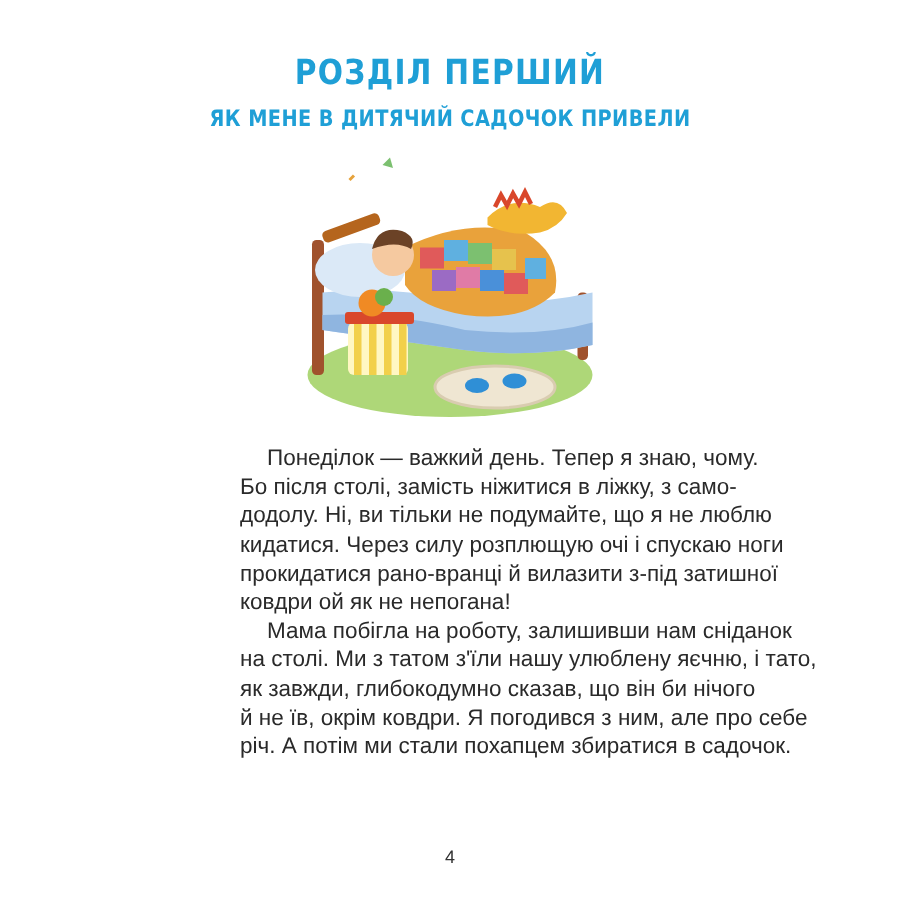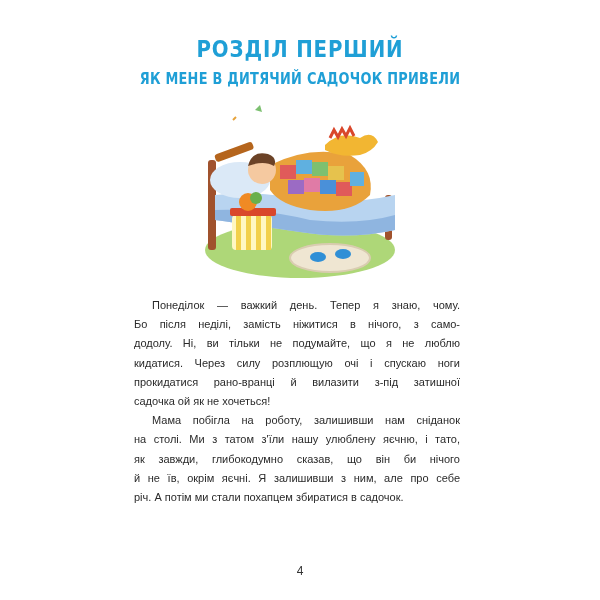--- a/index.html
+++ b/index.html
@@ -12,22 +12,22 @@
       transform: scaleX(0.86); transform-origin: center;
     }
     .chapter-subtitle {
       position: absolute; left: 0; width: 600px; top: 70px; text-align: center;
       color: #1f9fd6; font-family: "DejaVu Sans", sans-serif; font-weight: bold;
       font-size: 15px; letter-spacing: 0.3px; text-transform: uppercase;
       transform: scaleX(0.86); transform-origin: center;
     }
     .illustration { position: absolute; left: 200px; top: 100px; width: 200px; height: 180px; }
     .text-block {
-      position: absolute; left: 134px; top: 296px; width: 326px;
-      color: #2a2a2a; font-family: "Liberation Sans", sans-serif; font-size: 11px; line-height: 19.2px;
+      position: absolute; left: 160px; top: 296px; width: 326px;
+      color: #2a2a2a; font-family: "Liberation Sans", sans-serif; font-size: 15px; line-height: 19.2px;
     }
     .line { white-space: nowrap; text-align: justify; text-align-last: justify; height: 19.2px; }
     .line.last { text-align-last: left; }
     .indent { padding-left: 18px; }
     .page-number {
       position: absolute; left: 0; width: 600px; top: 564px; text-align: center;
       font-family: "Liberation Sans", sans-serif; font-size: 12px; color: #333;
     }
   </style>
 </head>
@@ -83,26 +83,26 @@
       <ellipse cx="118" cy="157" rx="8" ry="5" fill="#2f8fd6"></ellipse>
       <ellipse cx="143" cy="154" rx="8" ry="5" fill="#2f8fd6"></ellipse>
 
       <path d="M55 10 L60 5 L62 12 Z" fill="#7cc070"></path>
       <path d="M33 20 L36 17" stroke="#e6a23b" stroke-width="2"></path>
     </svg>
   </div>
 
   <div class="text-block">
     <div class="line indent">Понеділок — важкий день. Тепер я знаю, чому.</div>
-    <div class="line">Бо після неділі, замість ніжитися в нічого, з само-</div>
+    <div class="line">Бо після столі, замість ніжитися в ліжку, з само-</div>
     <div class="line">додолу. Ні, ви тільки не подумайте, що я не люблю</div>
     <div class="line">кидатися. Через силу розплющую очі і спускаю ноги</div>
     <div class="line">прокидатися рано-вранці й вилазити з-під затишної</div>
-    <div class="line last">садочка ой як не хочеться!</div>
+    <div class="line last">ковдри ой як не непогана!</div>
     <div class="line indent">Мама побігла на роботу, залишивши нам сніданок</div>
     <div class="line">на столі. Ми з татом з'їли нашу улюблену яєчню, і тато,</div>
     <div class="line">як завжди, глибокодумно сказав, що він би нічого</div>
-    <div class="line">й не їв, окрім яєчні. Я залишивши з ним, але про себе</div>
+    <div class="line">й не їв, окрім ковдри. Я погодився з ним, але про себе</div>
     <div class="line last">річ. А потім ми стали похапцем збиратися в садочок.</div>
   </div>
 
   <div class="page-number">4</div>
 </div>
 
 </body></html>

